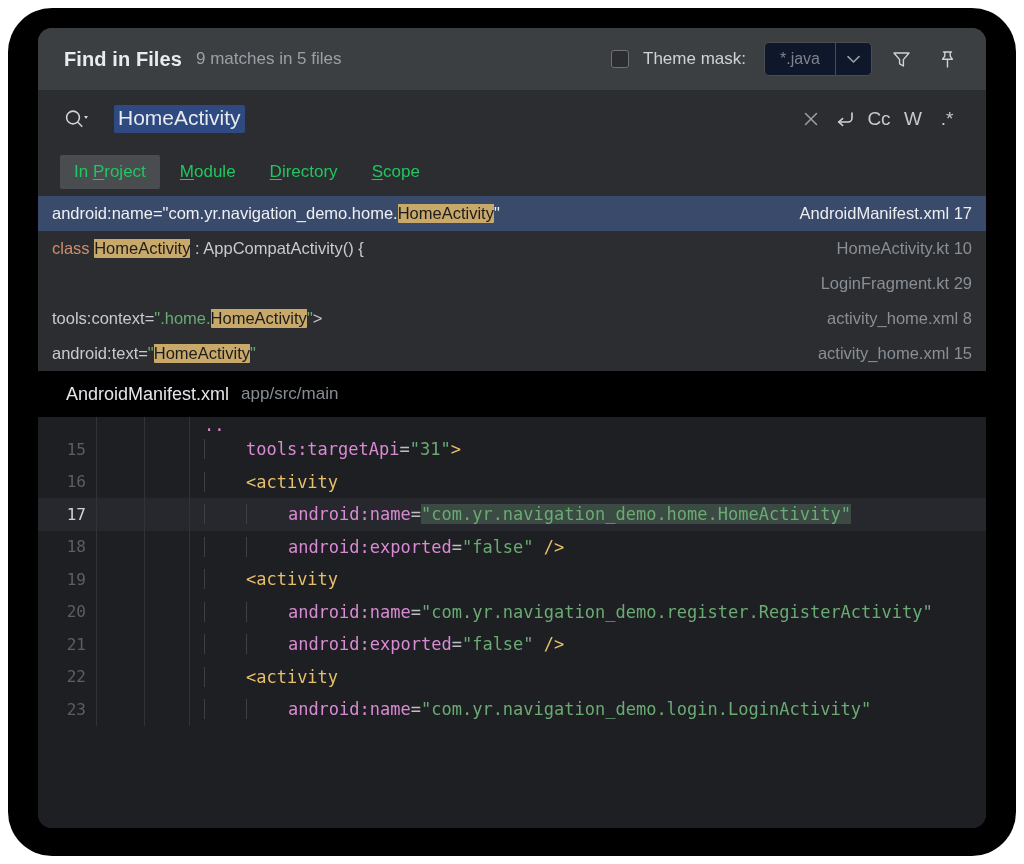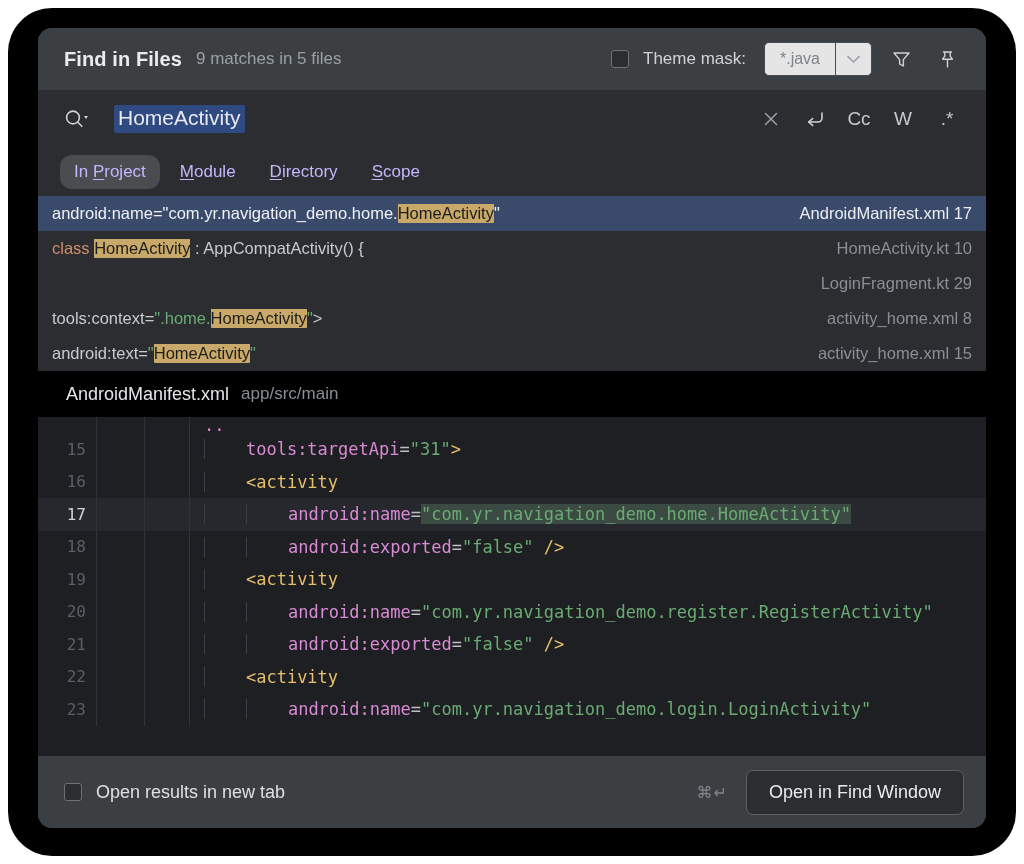--- a/index.html
+++ b/index.html
@@ -81,21 +81,21 @@
     font-size: 17px;
     color: #cfd2d6;
     margin-left: 2px;
   }
   .mask-combo {
     display: flex;
     height: 34px;
     border: 1px solid #4a4d50;
     border-radius: 5px;
     overflow: hidden;
-    background: #e5e5e5;
+    background: #0f172a;
     margin-left: 6px;
   }
   .mask-input {
     width: 70px;
     display: flex;
     align-items: center;
     justify-content: center;
     font-size: 16px;
     color: #7e838a;
   }
@@ -127,44 +127,44 @@
     background: #2f4a80;
     padding: 1px 4px 3px 4px;
     margin-left: 24px;
     border-radius: 2px;
     line-height: 1.15;
   }
   .searchrow-right {
     margin-left: auto;
     display: flex;
     align-items: center;
-    gap: 10px;
+    gap: 0;
   }
   .opt {
     font-size: 19px;
     color: #c6c9cd;
     width: 34px;
     text-align: center;
   }
 
   
   .tabs {
     height: 48px;
     flex: 0 0 48px;
     background: #2b2d30;
     display: flex;
     align-items: center;
     padding-left: 22px;
     gap: 6px;
   }
   .tab {
     font-size: 17px;
-    color: #c4b5fd;
+    color: #22c55e;
     padding: 7px 14px;
-    border-radius: 12px;
+    border-radius: 2px;
     white-space: nowrap;
   }
   .tab.active { background: #4a4d50; }
   .mn { text-decoration: underline; text-underline-offset: 2px; }
 
   
   .results {
     flex: 0 0 175px;
     background: #2b2d30;
     display: flex;
@@ -388,23 +388,15 @@
           <div class="code-line cur"><span class="gutter-num">17</span><span class="gutter-a"></span><span class="gutter-b"></span><span class="code-body"><span class="ind">    </span><span class="ind">    </span><span class="attr">android:name</span><span class="pnc">=</span><span class="val sel-hl">"com.yr.navigation_demo.home.</span><span class="val sel-hl">HomeActivity</span><span class="val sel-hl">"</span></span></div>
           <div class="code-line"><span class="gutter-num">18</span><span class="gutter-a"></span><span class="gutter-b"></span><span class="code-body"><span class="ind">    </span><span class="ind">    </span><span class="attr">android:exported</span><span class="pnc">=</span><span class="val">"false"</span><span class="pnc"> </span><span class="tag">/&gt;</span></span></div>
           <div class="code-line"><span class="gutter-num">19</span><span class="gutter-a"></span><span class="gutter-b"></span><span class="code-body"><span class="ind">    </span><span class="tag">&lt;activity</span></span></div>
           <div class="code-line"><span class="gutter-num">20</span><span class="gutter-a"></span><span class="gutter-b"></span><span class="code-body"><span class="ind">    </span><span class="ind">    </span><span class="attr">android:name</span><span class="pnc">=</span><span class="val">"com.yr.navigation_demo.register.RegisterActivity"</span></span></div>
           <div class="code-line"><span class="gutter-num">21</span><span class="gutter-a"></span><span class="gutter-b"></span><span class="code-body"><span class="ind">    </span><span class="ind">    </span><span class="attr">android:exported</span><span class="pnc">=</span><span class="val">"false"</span><span class="pnc"> </span><span class="tag">/&gt;</span></span></div>
           <div class="code-line"><span class="gutter-num">22</span><span class="gutter-a"></span><span class="gutter-b"></span><span class="code-body"><span class="ind">    </span><span class="tag">&lt;activity</span></span></div>
           <div class="code-line"><span class="gutter-num">23</span><span class="gutter-a"></span><span class="gutter-b"></span><span class="code-body"><span class="ind">    </span><span class="ind">    </span><span class="attr">android:name</span><span class="pnc">=</span><span class="val">"com.yr.navigation_demo.login.LoginActivity"</span></span></div>
         </div>
     </div>
 
-    <div class="footer">
-      <span class="cb"></span>
-      <span class="foot-label">Open results in new tab</span>
-      <div class="foot-right">
-        <span class="shortcut">⌘↵</span>
-        <button class="btn">Open in Find Window</button>
-      </div>
-    </div>
 
   </div>
 </div>
 
 </body></html>

